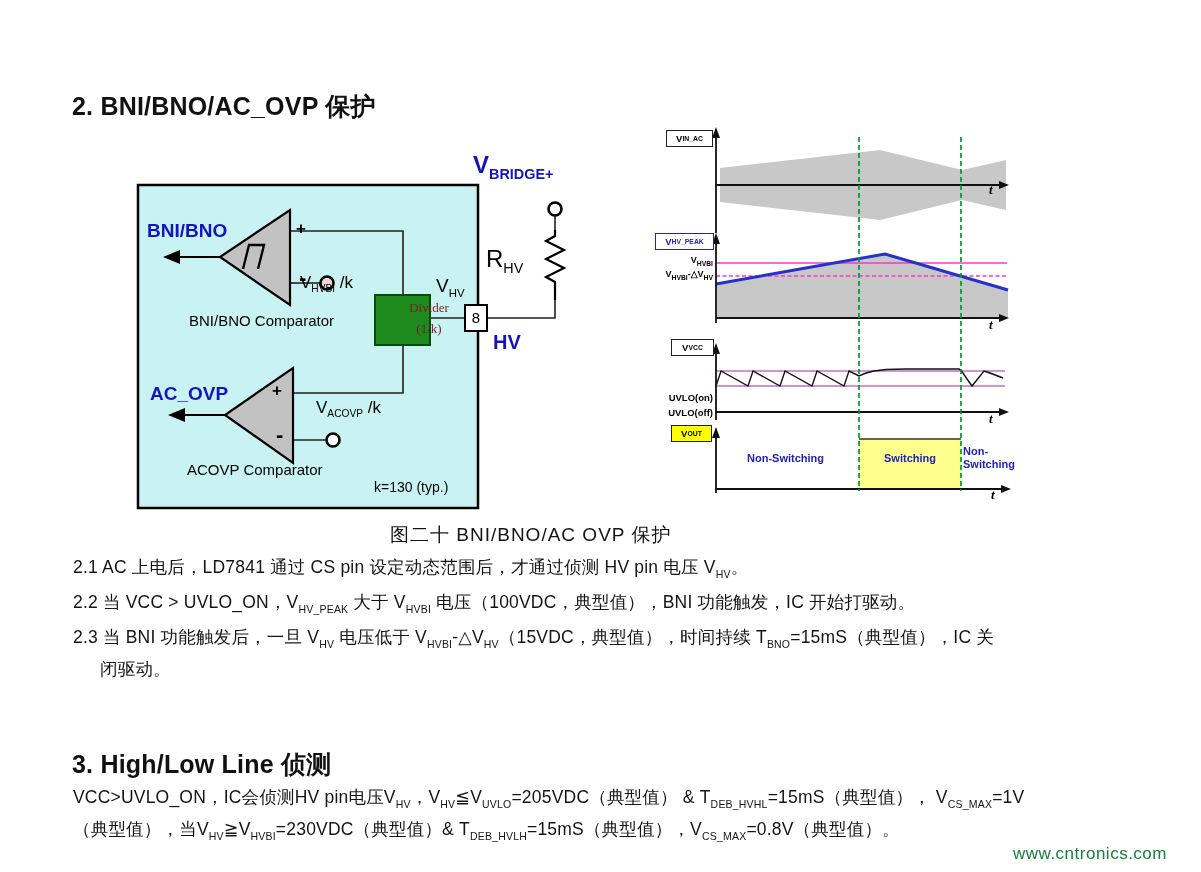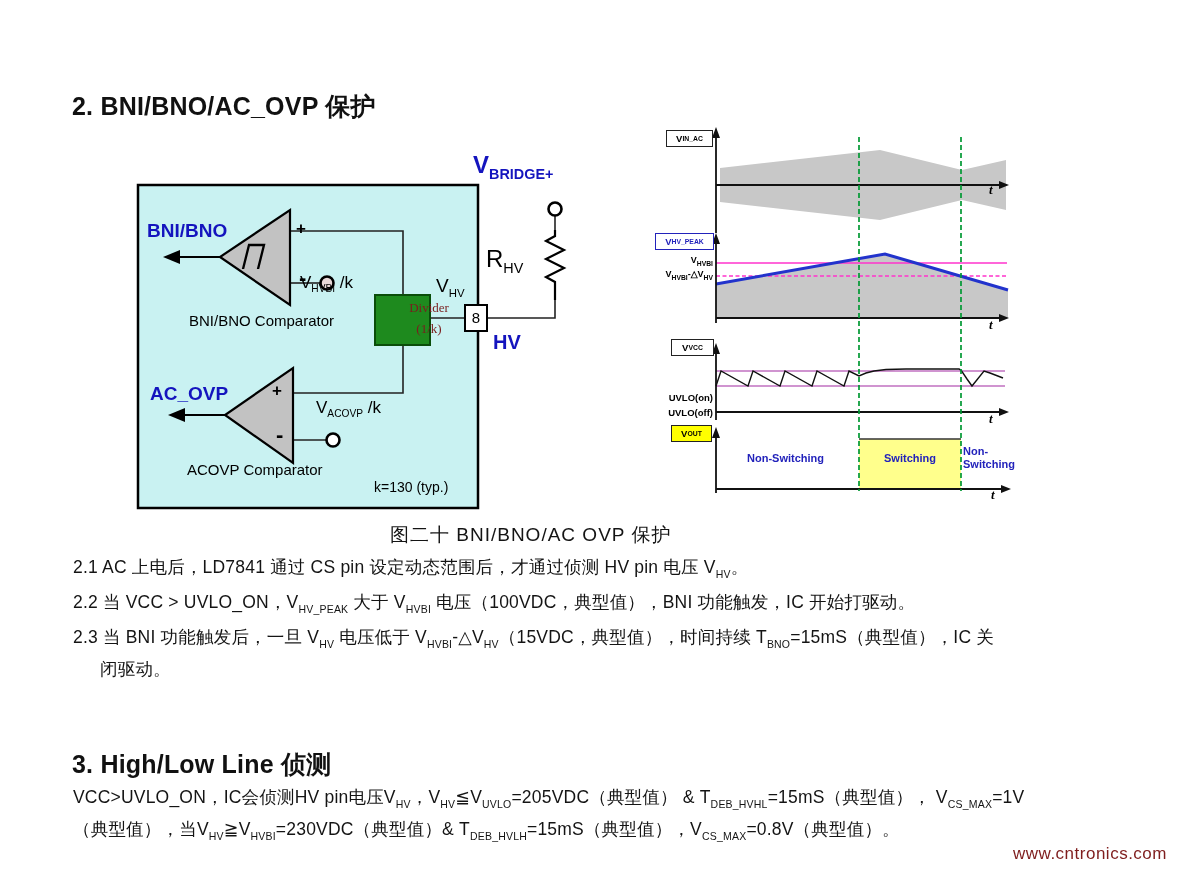--- a/index.html
+++ b/index.html
@@ -20,21 +20,21 @@
   .ylbl{position:absolute;text-align:right;font-size:9px;font-weight:bold;white-space:nowrap;color:#000;}
   .ylbl sub{font-size:0.75em;}
   .tick10{font-size:9.5px;margin-top:29px;}
   .t-axis{position:absolute;font-family:"Liberation Serif",serif;font-style:italic;
           font-weight:bold;font-size:13px;color:#000;}
   .wave-region{position:absolute;color:#2222BB;font-weight:bold;font-size:11px;
                text-align:center;white-space:nowrap;line-height:13px;}
   .divider-lbl{position:absolute;left:376px;top:298px;width:54px;text-align:center;
                font-family:"Liberation Serif",serif;font-size:13px;color:#7A1E1E;line-height:1.6;padding-left:26px;}
   .watermark{position:absolute;left:1013px;top:844px;font-size:17px;letter-spacing:0.5px;
-             color:#7f1d1d;white-space:nowrap;}
+             color:#15803d;white-space:nowrap;}
   .pin8{display:flex;align-items:center;justify-content:center;font-size:15px;color:#000;}
 </style>
 </head>
 <body>
 
 <div class="page">
 
   <div class="heading" style="left:72px;top:90px;">2.  BNI/BNO/AC_OVP 保护</div>
 
   <svg class="abs" style="left:130px;top:130px;" width="520" height="390" viewBox="0 0 520 390">

